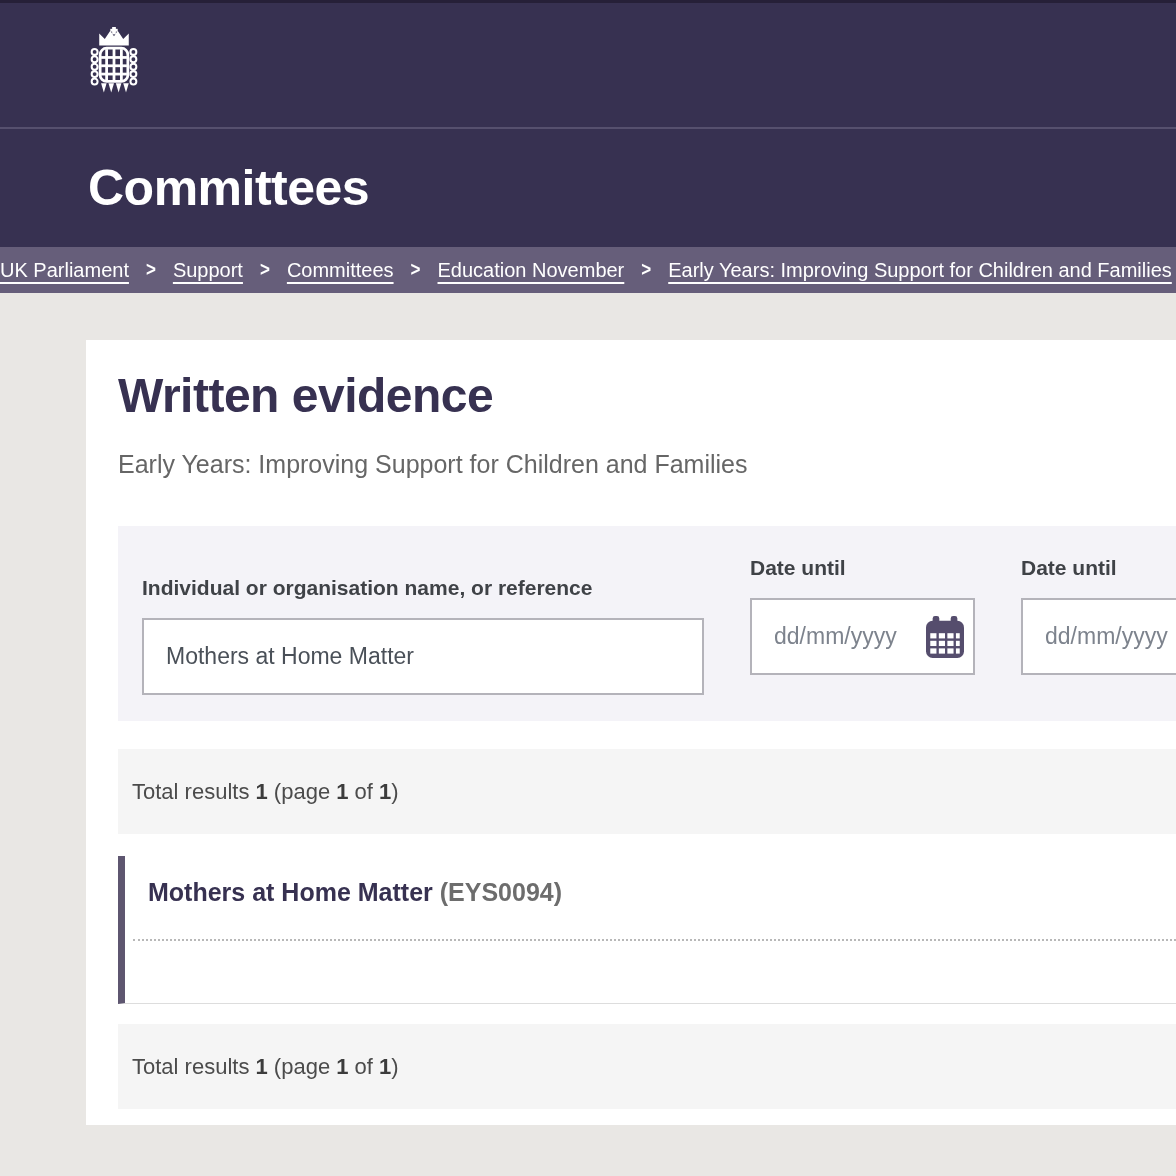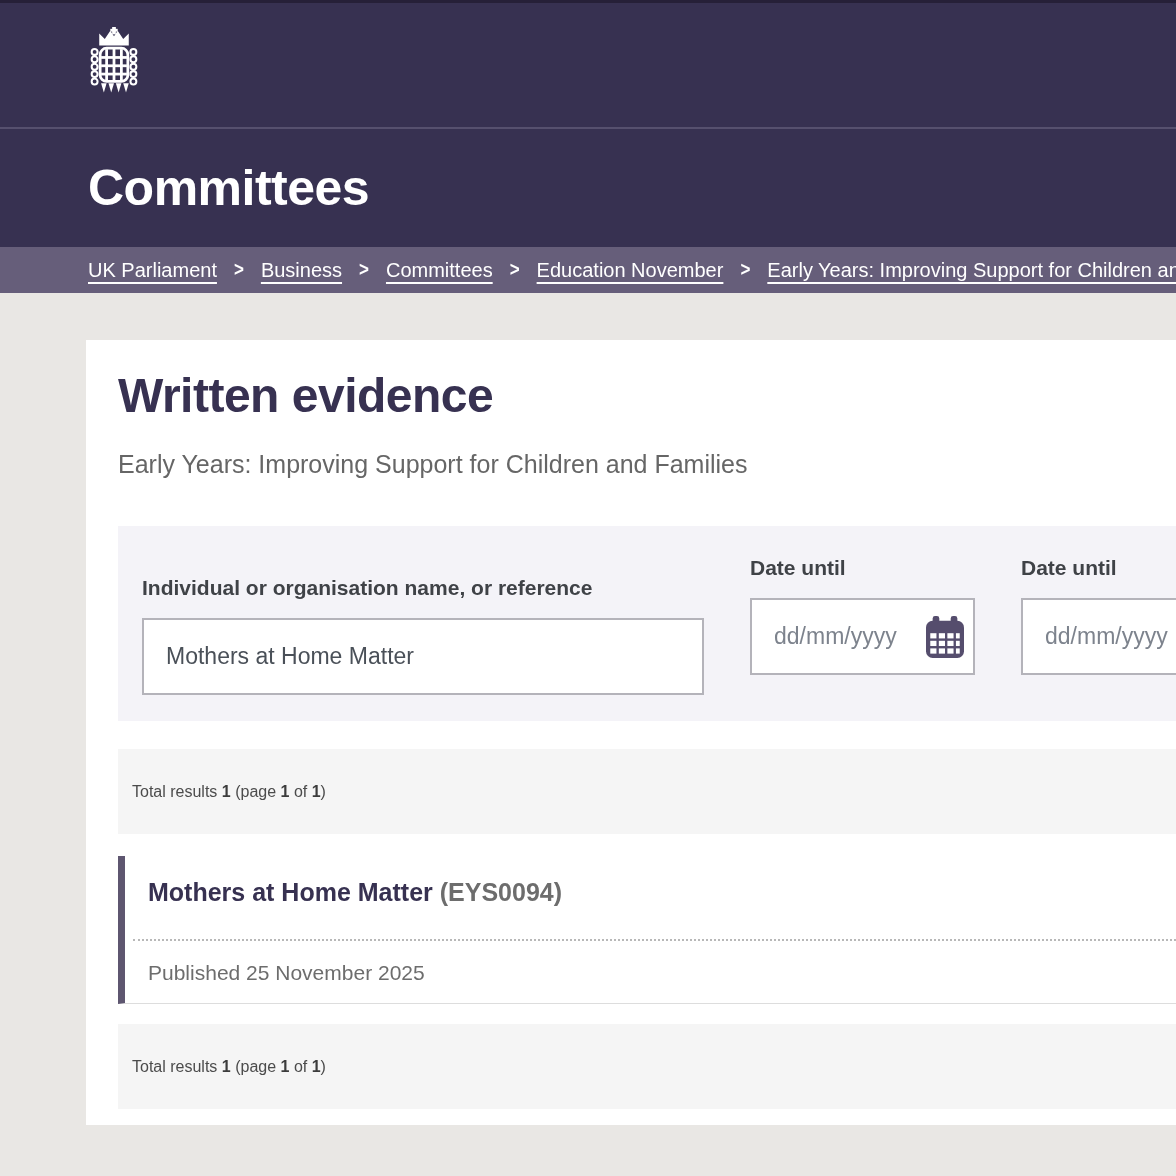--- a/index.html
+++ b/index.html
@@ -28,21 +28,21 @@
     display:flex; align-items:center; padding-left:88px;
   }
   .committees-banner .banner-title {
     color:#ffffff; font-size:50px; font-weight:700; letter-spacing:-.5px;
     text-decoration:none;
   }
 
   
   .breadcrumb-bar {
     height:46px; background:#665e7a;
-    display:flex; align-items:center; padding-left:88px;
+    display:flex; align-items:center; 
     white-space:nowrap; overflow:hidden;
   }
   .breadcrumb-bar a {
     color:#ffffff; font-size:20px; text-decoration:underline;
     text-underline-offset:5px; text-decoration-thickness:1.5px;
     flex-shrink:0;
   }
   .crumb-sep {
     color:#ffffff; font-size:17px; font-weight:700; margin:0 17px;
     flex-shrink:0; transform:scaleY(1.15);
@@ -88,21 +88,21 @@
     position:absolute; right:11px; top:50%; transform:translateY(-50%);
     background:none; border:none; padding:0; cursor:pointer; line-height:0;
   }
 
   
   .results-bar {
     margin-top:28px; height:85px; background:#f5f5f5;
     display:flex; align-items:center; padding-left:14px;
   }
   .results-bar.second { margin-top:20px; }
-  .results-summary { color:#4b4b4b; font-size:16px; }
+  .results-summary { color:#4b4b4b; font-size:22px; }
   .results-summary b { color:#3c3c3c; }
 
   
   .result-card {
     margin-top:22px; height:148px;
     border-left:7px solid #5e5670;
     border-bottom:1px solid #dddddd;
     background:#ffffff;
   }
   .result-title-row { padding:22px 0 0 23px; font-size:25px; line-height:29px; }
@@ -159,21 +159,21 @@
   </a>
 </header>
 
 <div class="committees-banner">
   <a class="banner-title" href="#">Committees</a>
 </div>
 
 <nav class="breadcrumb-bar">
   <a href="#">UK Parliament</a>
   <span class="crumb-sep">&gt;</span>
-  <a href="#">Business</a>
+  <a href="#">Support</a>
   <span class="crumb-sep">&gt;</span>
   <a href="#">Committees</a>
   <span class="crumb-sep">&gt;</span>
   <a href="#">Education November</a>
   <span class="crumb-sep">&gt;</span>
   <a href="#">Early Years: Improving Support for Children and Families</a>
 </nav>
 
 <main class="main-card">
 
@@ -226,20 +226,19 @@
   <div class="results-bar">
     <p class="results-summary"><span>Total results </span><b>1</b><span> (page </span><b>1</b><span> of </span><b>1</b><span>)</span></p>
   </div>
 
   <article class="result-card">
     <div class="result-title-row">
       <a href="#" class="result-title-link">Mothers at Home Matter</a>
       <span class="result-ref"> <span>(EYS0094)</span></span>
     </div>
     <hr class="result-divider">
-    <p class="result-published">Published 25 November 2025</p>
   </article>
 
   <div class="results-bar second">
     <p class="results-summary"><span>Total results </span><b>1</b><span> (page </span><b>1</b><span> of </span><b>1</b><span>)</span></p>
   </div>
 
 </main>
 
 </body></html>

